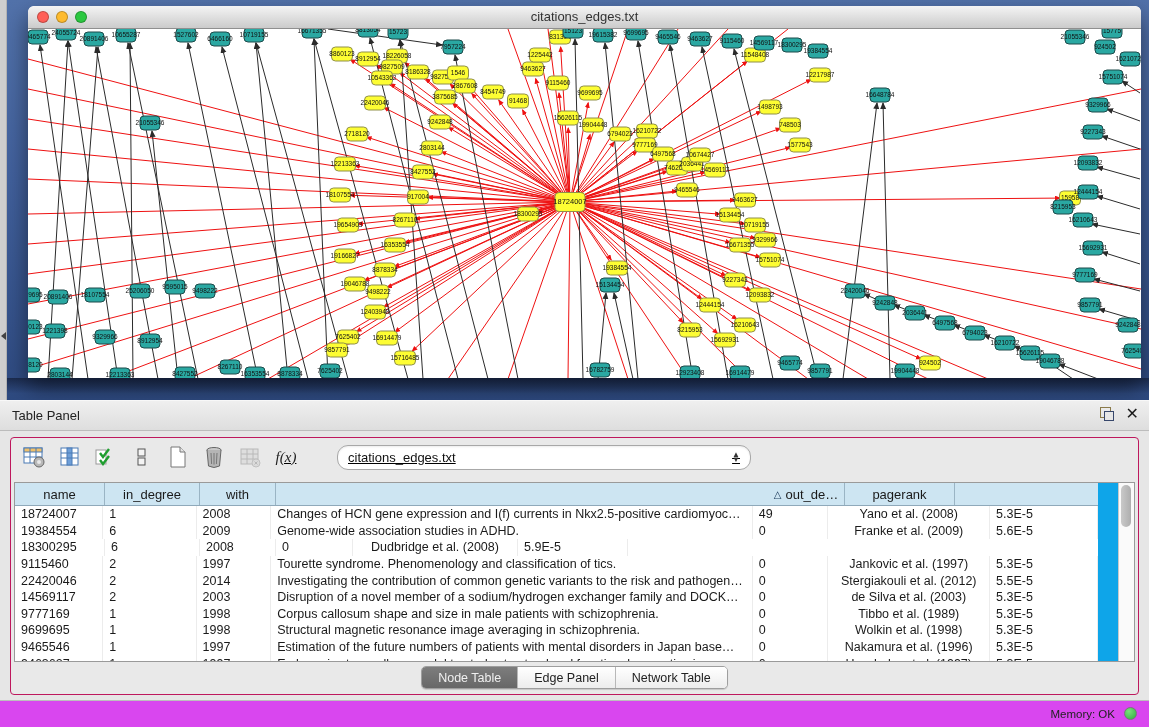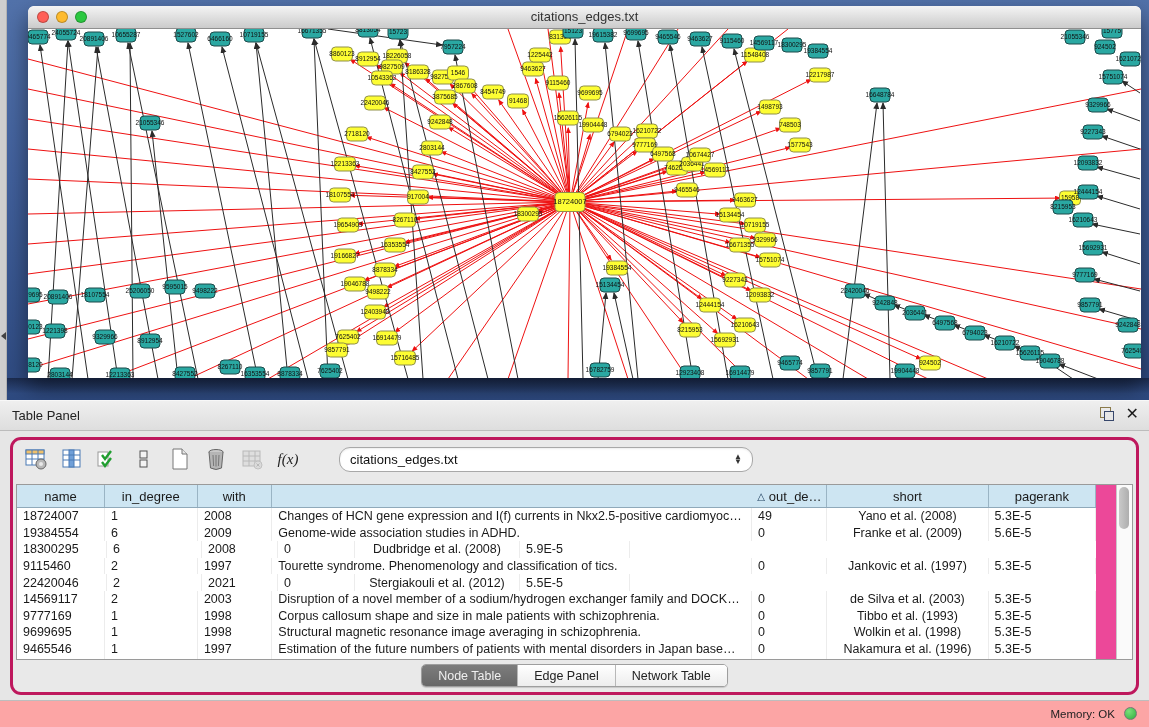--- a/index.html
+++ b/index.html
@@ -29,30 +29,30 @@
   .table-panel{position:absolute;left:0;top:400px;width:1149px;height:300px;background:#e6e6e6;}
   .tp-header{height:29px;background:linear-gradient(180deg,#efefef,#dedede);
     border-top:1px solid #f8f8f8;border-bottom:1px solid #bcbcbc;position:relative;}
   .tp-title{position:absolute;left:12px;top:7px;font-size:13px;color:#222;}
   .tp-header-icons{position:absolute;right:10px;top:6px;display:flex;gap:12px;align-items:center;}
   .float-icon{position:relative;width:14px;height:14px;}
   .float-icon .sq1{position:absolute;left:0;top:0;width:9px;height:9px;border:1px solid #8a7a4a;}
   .float-icon .sq2{position:absolute;right:0;bottom:0;width:8px;height:8px;border:1px solid #37476b;background:#e6e6e6;}
   .close-x{font-size:16px;font-weight:bold;color:#1a1a1a;line-height:14px;cursor:default;}
   .tp-body{position:absolute;left:10px;right:10px;top:37px;bottom:5px;background:#e9e9e9;
-    border:3px solid #be185d;border-radius:11px;}
+    border:1px solid #be185d;border-radius:4px;text-decoration:underline;}
   .tp-toolbar{height:38px;display:flex;align-items:center;gap:10px;padding:0 10px;}
   .tbtn{width:26px;height:26px;display:flex;align-items:center;justify-content:center;}
   .fx-label{font-size:15px;font-style:italic;color:#222;font-family:"Liberation Serif","DejaVu Serif",serif;}
   .table-select{margin-left:28px;width:392px;height:23px;background:#fff;border:1px solid #a8a8a8;
     border-radius:11px;display:flex;align-items:center;justify-content:space-between;
     padding:0 10px;font-size:13px;color:#111;box-shadow:inset 0 1px 2px rgba(0,0,0,.08);}
   .updown{display:flex;flex-direction:column;line-height:5px;font-size:8px;color:#333;}
   
-  .tbl-wrap{position:absolute;left:3px;right:3px;top:44px;bottom:32px;background:#ec4899;
+  .tbl-wrap{position:absolute;left:3px;right:3px;top:44px;bottom:32px;background:#0ea5e9;
     border:1px solid #9a9a9a;display:flex;gap:20px;}
   .tbl{flex:1;overflow:hidden;}
   .tbl-header{display:flex;height:22px;background:#cde5f2;border-bottom:1px solid #8fa9ba;}
   .th{box-sizing:border-box;border-right:1px solid #9ab4c4;font-size:13px;color:#1a1a1a;
     display:flex;align-items:center;justify-content:center;white-space:nowrap;overflow:hidden;}
   .th .sort{margin-right:4px;font-size:10px;color:#1a3a5a;}
   .tbl-row{display:flex;height:16.6px;background:#fff;}
   .td{box-sizing:border-box;border-right:1px solid #ececec;font-size:12.5px;color:#1a1a1a;
     padding:0 6px;white-space:nowrap;overflow:hidden;display:flex;align-items:center;}
   .td.center{justify-content:center;}
@@ -61,21 +61,21 @@
     background:linear-gradient(90deg,#c9c9c9,#aeaeae);}
   
   .tabs-row{position:absolute;left:0;right:0;bottom:5px;height:23px;display:flex;justify-content:center;}
   .seg{display:flex;border:1px solid #9e9e9e;border-radius:5px;overflow:hidden;background:#fdfdfd;
     box-shadow:0 1px 1px rgba(0,0,0,.15);}
   .seg-btn{padding:2px 16px;font-size:12.5px;color:#222;background:linear-gradient(180deg,#ffffff,#ededed);
     border-right:1px solid #b8b8b8;display:flex;align-items:center;}
   .seg-btn:last-child{border-right:none;}
   .seg-btn.active{background:linear-gradient(180deg,#7d7d7d,#676767);color:#f0f0f0;}
   
-  .status-bar{position:absolute;left:0;top:700px;width:1149px;height:27px;background:#fca5a5;
+  .status-bar{position:absolute;left:0;top:700px;width:1149px;height:27px;background:#d946ef;
     border-top:1px solid #bdbdbd;}
   .mem{position:absolute;right:34px;top:7px;font-size:11.5px;color:#222;}
   .mem-dot{position:absolute;right:12px;top:6px;width:13px;height:13px;border-radius:50%;
     background:radial-gradient(circle at 35% 30%,#7be07b,#2fae3f);border:1px solid #777;box-sizing:border-box;}
   svg text{font-family:"Liberation Sans","DejaVu Sans",sans-serif;}
 </style>
 </head>
 <body>
 
 <div class="network-region">
@@ -635,23 +635,20 @@
             <div class="th" style="width: 76px;">
               <span>with</span>
             </div>
             <div class="th" style="width: 492px; margin-top: 25px;">
               <span>title</span>
             </div>
             <div class="th" style="width: 77px;">
               <span class="sort">△</span>
               <span>out_de…</span>
             </div>
-            <div class="th" style="width: 165px;">
-              <span>short</span>
-            </div>
             <div class="th" style="width: 110px;">
               <span>pagerank</span>
             </div>
           </div>
         <div id="tbl-rows">
             <div class="tbl-row">
               <div class="td" style="width: 90px;">18724007</div>
               <div class="td" style="width: 95px;">1</div>
               <div class="td" style="width: 76px;">2008</div>
               <div class="td" style="width: 492px; text-align: right;">Changes of HCN gene expression and I(f) currents in Nkx2.5-positive cardiomyoc…</div>
@@ -681,41 +678,42 @@
               <div class="td" style="width: 95px;">2</div>
               <div class="td" style="width: 76px;">1997</div>
               <div class="td" style="width: 492px;">Tourette syndrome. Phenomenology and classification of tics.</div>
               <div class="td" style="width: 77px;">0</div>
               <div class="td center" style="width: 165px;">Jankovic et al. (1997)</div>
               <div class="td" style="width: 110px;">5.3E-5</div>
             </div>
             <div class="tbl-row">
               <div class="td" style="width: 90px;">22420046</div>
               <div class="td" style="width: 95px;">2</div>
-              <div class="td" style="width: 76px;">2021</div>
+              <div class="td" style="width: 76px;">2014</div>
+              <div class="td" style="width: 492px;">Investigating the contribution of common genetic variants to the risk and pathogen…</div>
               <div class="td" style="width: 77px;">0</div>
               <div class="td center" style="width: 165px;">Stergiakouli et al. (2012)</div>
               <div class="td" style="width: 110px;">5.5E-5</div>
             </div>
             <div class="tbl-row">
               <div class="td" style="width: 90px;">14569117</div>
               <div class="td" style="width: 95px;">2</div>
               <div class="td" style="width: 76px;">2003</div>
               <div class="td" style="width: 492px;">Disruption of a novel member of a sodium/hydrogen exchanger family and DOCK…</div>
               <div class="td" style="width: 77px;">0</div>
               <div class="td center" style="width: 165px;">de Silva et al. (2003)</div>
               <div class="td" style="width: 110px;">5.3E-5</div>
             </div>
             <div class="tbl-row">
               <div class="td" style="width: 90px;">9777169</div>
               <div class="td" style="width: 95px;">1</div>
               <div class="td" style="width: 76px;">1998</div>
               <div class="td" style="width: 492px;">Corpus callosum shape and size in male patients with schizophrenia.</div>
               <div class="td" style="width: 77px;">0</div>
-              <div class="td center" style="width: 165px;">Tibbo et al. (1993)</div>
+              <div class="td center" style="width: 165px;">Tibbo et al. (1989)</div>
               <div class="td" style="width: 110px;">5.3E-5</div>
             </div>
             <div class="tbl-row">
               <div class="td" style="width: 90px;">9699695</div>
               <div class="td" style="width: 95px;">1</div>
               <div class="td" style="width: 76px;">1998</div>
               <div class="td" style="width: 492px;">Structural magnetic resonance image averaging in schizophrenia.</div>
               <div class="td" style="width: 77px;">0</div>
               <div class="td center" style="width: 165px;">Wolkin et al. (1998)</div>
               <div class="td" style="width: 110px;">5.3E-5</div>

